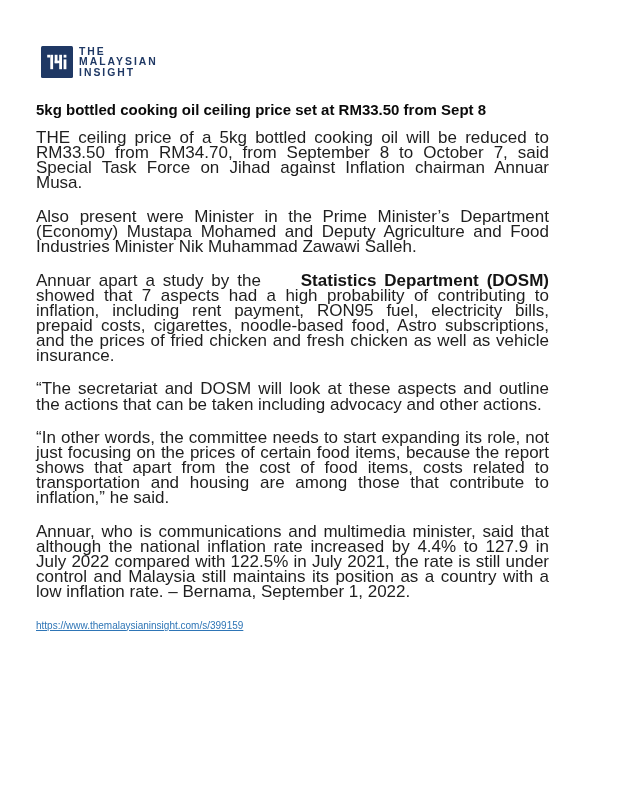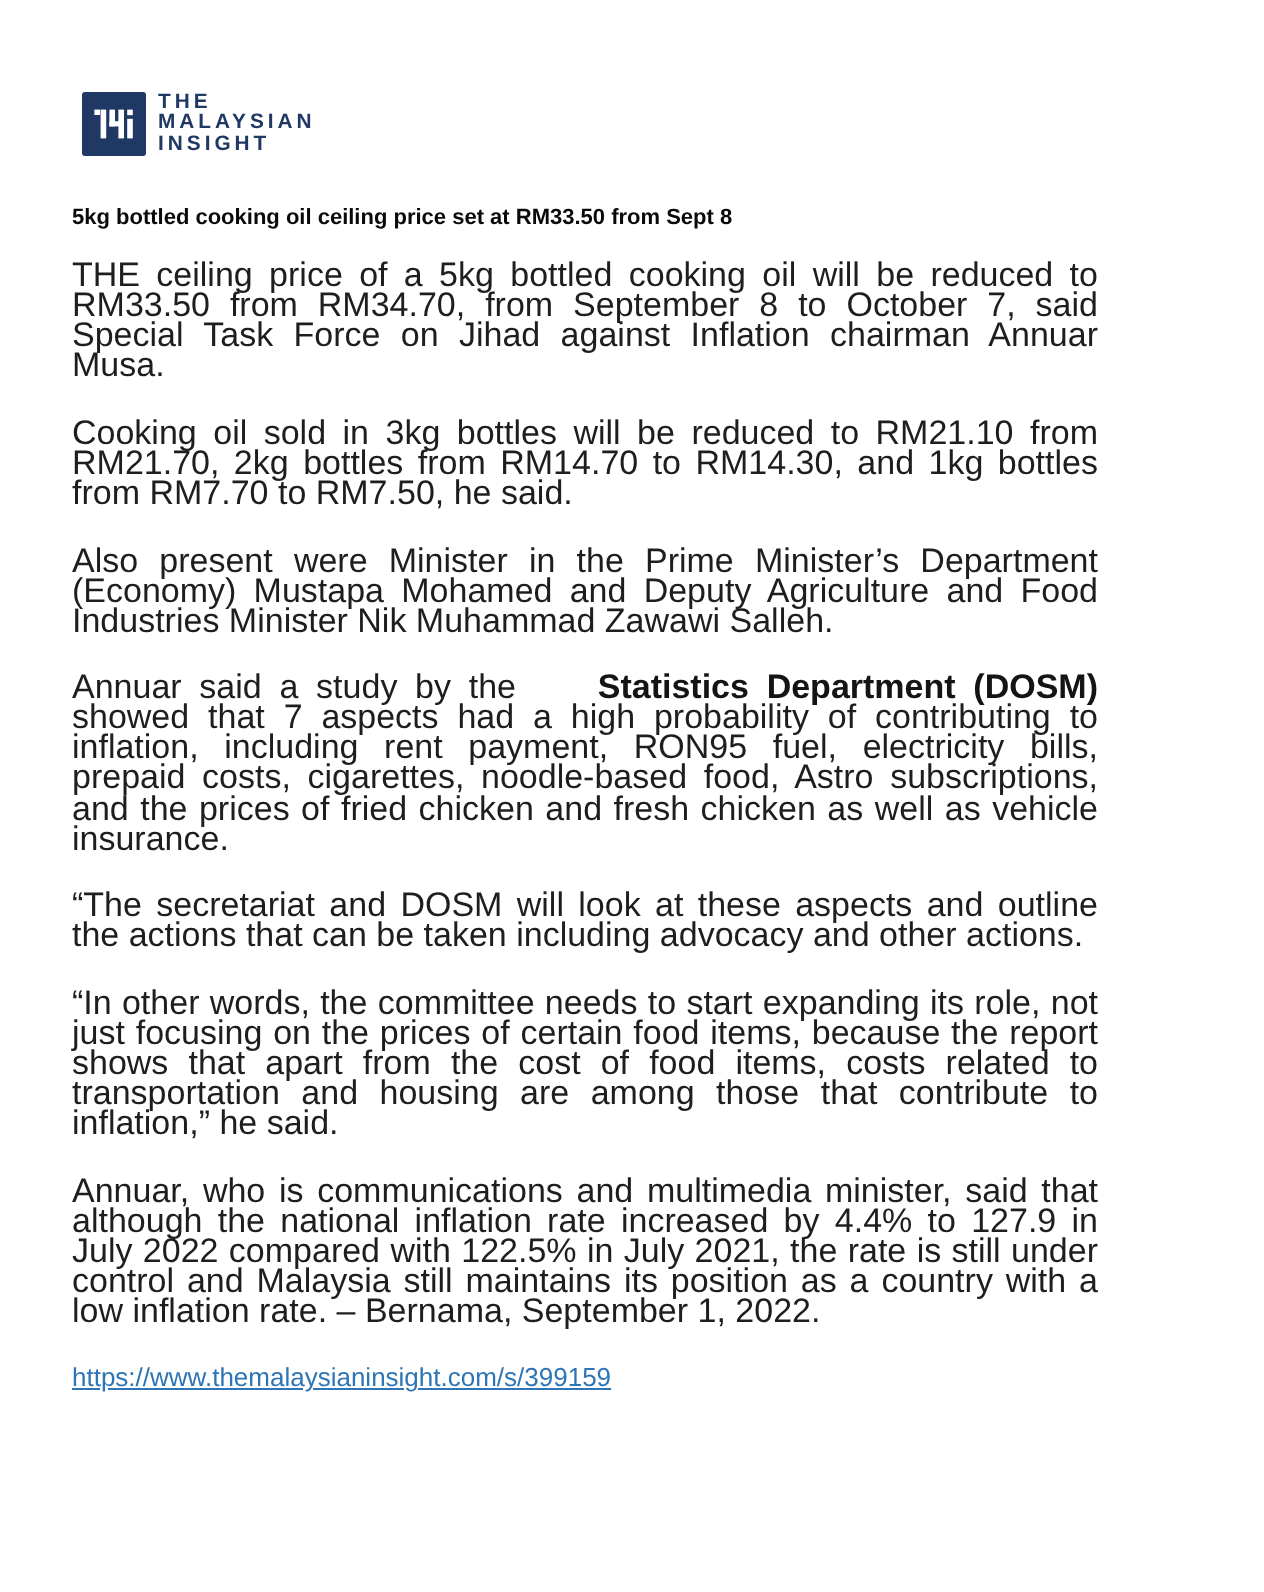--- a/index.html
+++ b/index.html
@@ -40,36 +40,36 @@
   .logo-wordmark .wm-line {
     font-size: 10.4px;
     font-weight: 700;
     line-height: 10.2px;
     letter-spacing: 2px;
     color: #1F3864;
     white-space: nowrap;
   }
   
   .headline {
-    font-size: 11px;
+    font-size: 15px;
     font-weight: 700;
     color: #0a0a0a;
     line-height: 15.1px;
     margin: 0 0 13px 0;
   }
   .para {
     font-size: 17px;
     line-height: 15.1px;
     text-align: justify;
     margin: 0 0 18.4px 0;
     color: #1e1e1e;
   }
   .para strong { font-weight: 700; color: #141414; margin-left: 32px; }
   .link-line {
-    font-size: 13px;
+    font-size: 10px;
     line-height: 15.1px;
     margin: 0;
   }
   .article-link {
     color: #2E75B6;
     text-decoration: underline;
     cursor: pointer;
   }
 </style>
 </head>
@@ -96,24 +96,23 @@
     <span class="logo-wordmark">
       <span class="wm-line">THE</span>
       <span class="wm-line">MALAYSIAN</span>
       <span class="wm-line">INSIGHT</span>
     </span>
   </div>
 
   <h1 class="headline">5kg bottled cooking oil ceiling price set at RM33.50 from Sept 8</h1>
 
   <p class="para">THE ceiling price of a 5kg bottled cooking oil will be reduced to RM33.50 from RM34.70, from September 8 to October 7, said Special Task Force on Jihad against Inflation chairman Annuar Musa.</p>
-  <p class="para">Cooking oil sold in 3kg bottles will be reduced to RM21.10 from RM21.70, 2kg bottles from RM14.70 to RM14.30, and 1kg bottles from RM7.70 to RM7.50, he said.</p>
   <p class="para">Also present were Minister in the Prime Minister’s Department (Economy) Mustapa Mohamed and Deputy Agriculture and Food Industries Minister Nik Muhammad Zawawi Salleh.</p>
 
-  <p class="para"><span>Annuar said a study by the </span><strong>Statistics Department (DOSM)</strong><span> showed that 7 aspects had a high probability of contributing to inflation, including rent payment, RON95 fuel, electricity bills, prepaid costs, cigarettes, noodle-based food, Astro subscriptions, and the prices of fried chicken and fresh chicken as well as vehicle insurance.</span></p>
+  <p class="para"><span>Annuar apart a study by the </span><strong>Statistics Department (DOSM)</strong><span> showed that 7 aspects had a high probability of contributing to inflation, including rent payment, RON95 fuel, electricity bills, prepaid costs, cigarettes, noodle-based food, Astro subscriptions, and the prices of fried chicken and fresh chicken as well as vehicle insurance.</span></p>
 
   <p class="para">“The secretariat and DOSM will look at these aspects and outline the actions that can be taken including advocacy and other actions.</p>
   <p class="para">“In other words, the committee needs to start expanding its role, not just focusing on the prices of certain food items, because the report shows that apart from the cost of food items, costs related to transportation and housing are among those that contribute to inflation,” he said.</p>
   <p class="para">Annuar, who is communications and multimedia minister, said that although the national inflation rate increased by 4.4% to 127.9 in July 2022 compared with 122.5% in July 2021, the rate is still under control and Malaysia still maintains its position as a country with a low inflation rate. – Bernama, September 1, 2022.</p>
 
   <p class="link-line"><a class="article-link" href="#">https://www.themalaysianinsight.com/s/399159</a></p>
 
 </div>
 
 </body></html>

